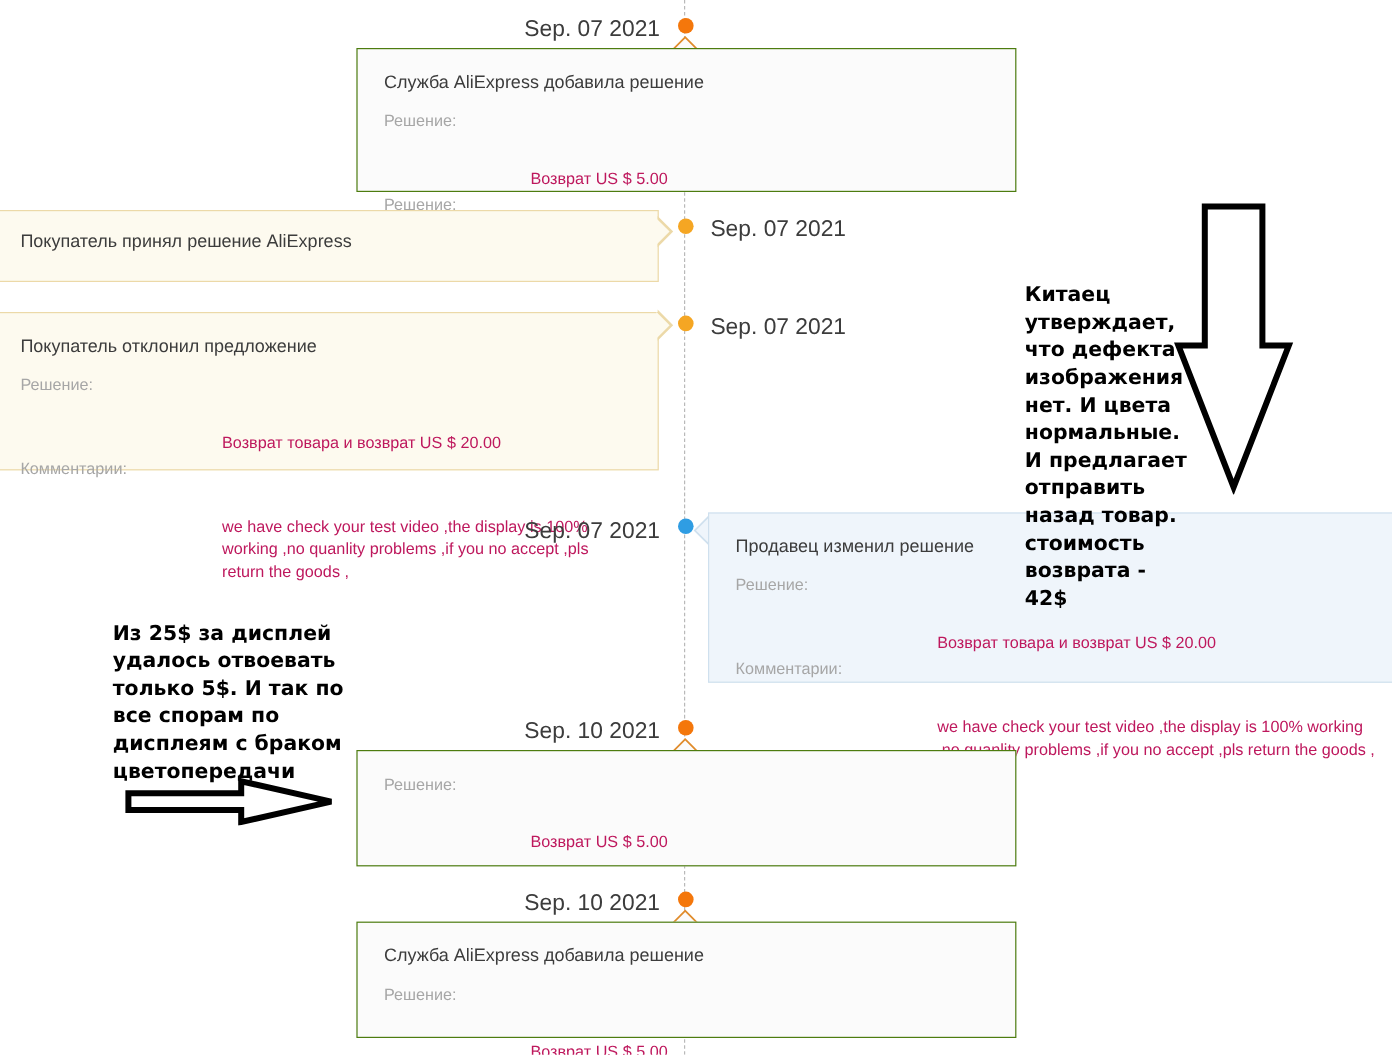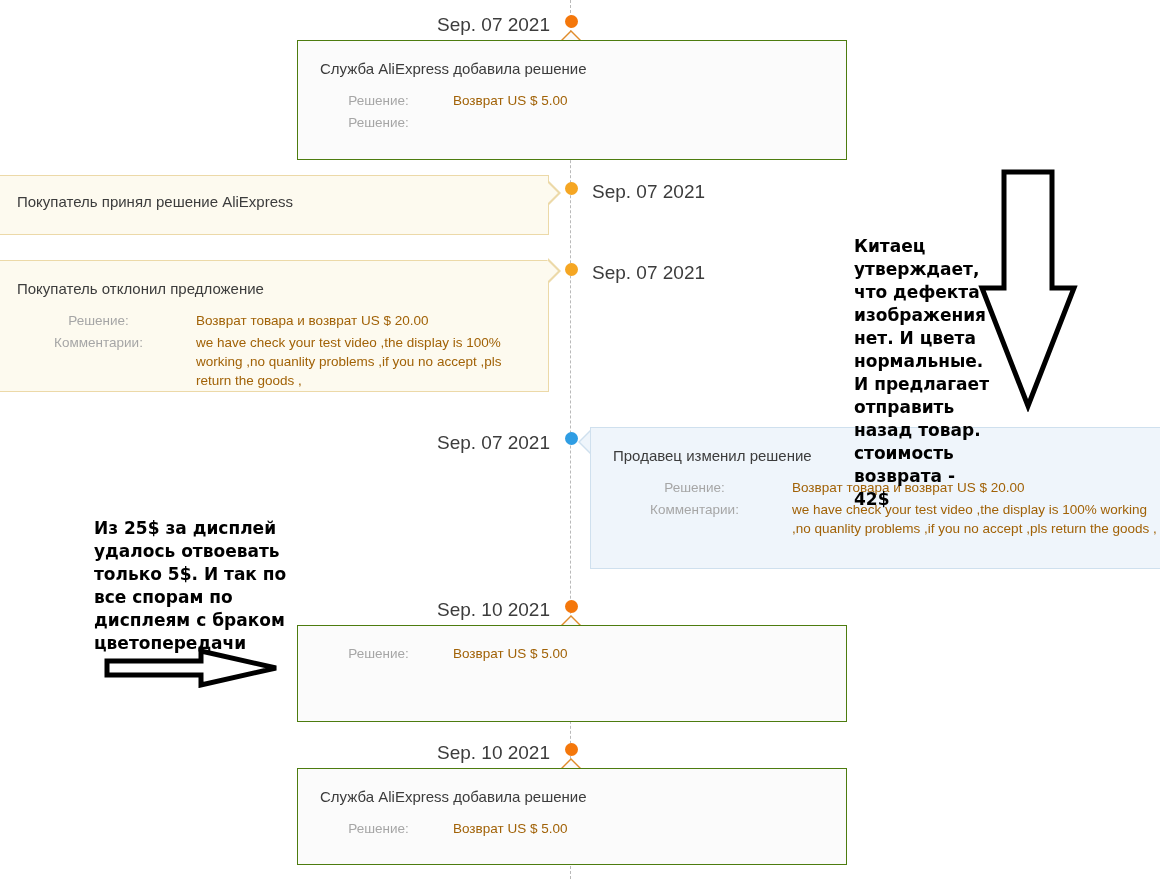--- a/index.html
+++ b/index.html
@@ -52,28 +52,29 @@
   }
 
   .field-row {
     display: flex;
     font-size: 13.5px;
     line-height: 19px;
     margin-bottom: 3px;
   }
   .field-label {
     color: #a6a6a6;
-    text-align: center;
+    text-align: left;
     flex: 0 0 auto;
-    padding-right: 16px;
+    padding-right: 5px;
     white-space: nowrap;
   }
   .field-value {
-    color: #a16207;
+    color: #be185d;
     flex: 1 1 auto;
+    margin-top: 48px;
   }
   
   .lbl-w-sm { width: 117px; }
   .lbl-w-lg { width: 163px; }
 
   
   .dot {
     position: absolute;
     width: 13px;
     height: 13px;

